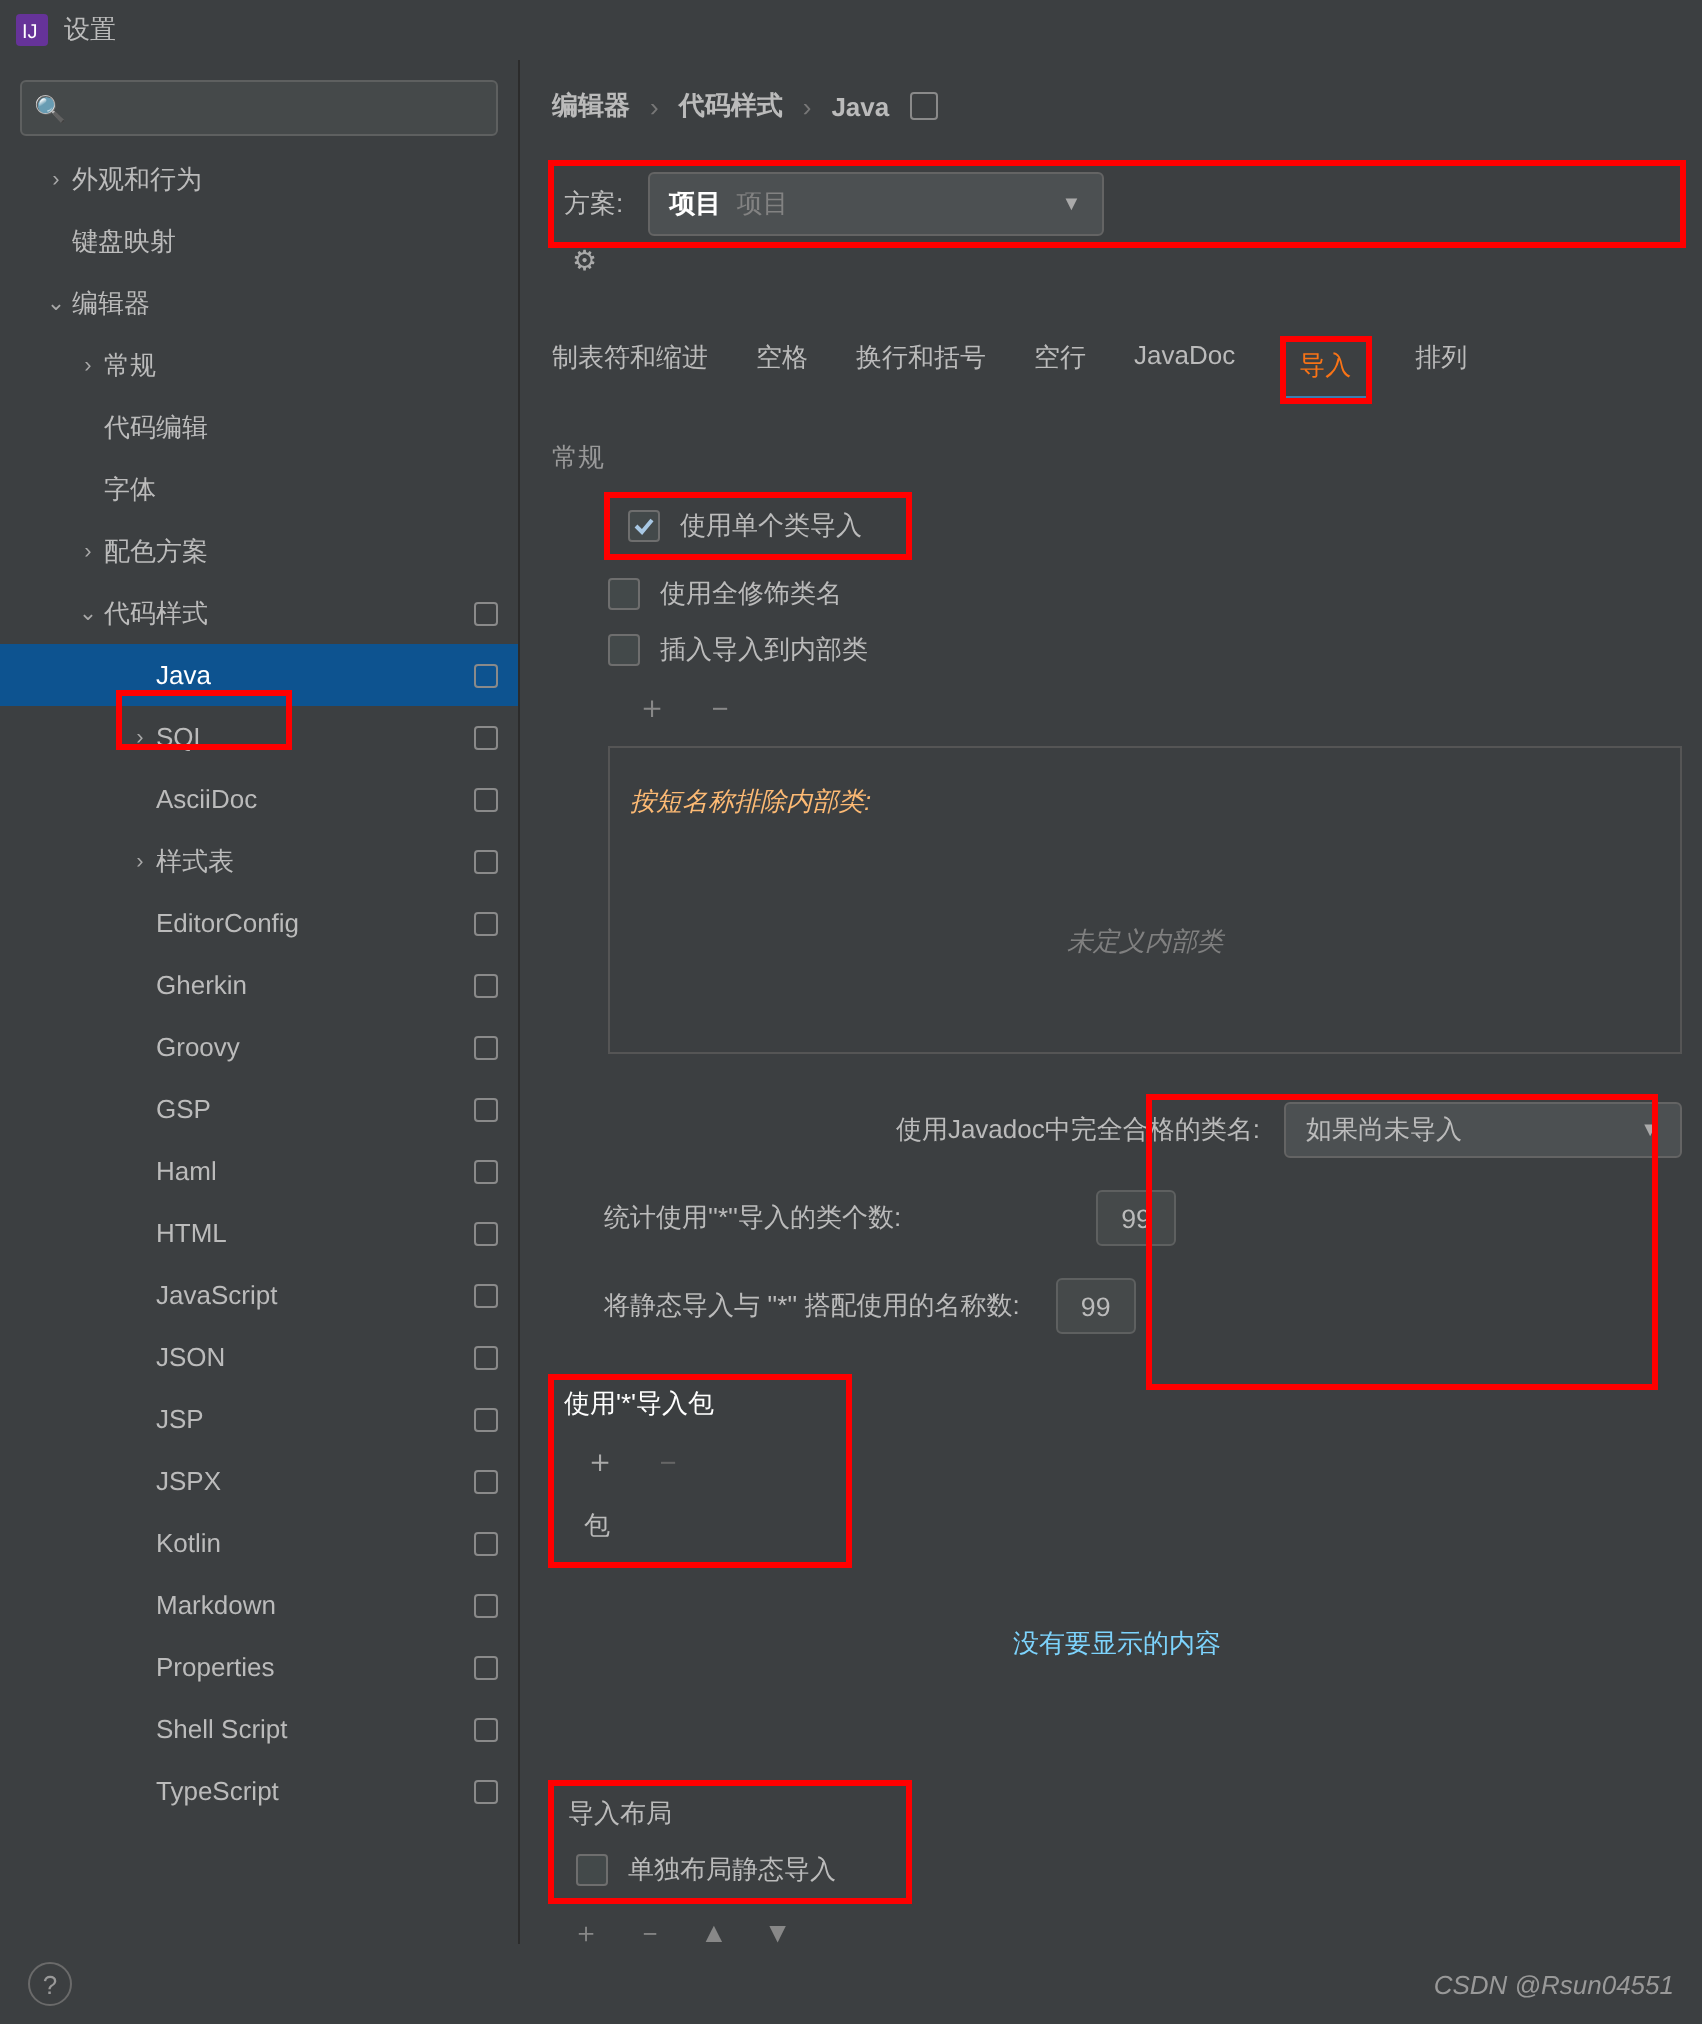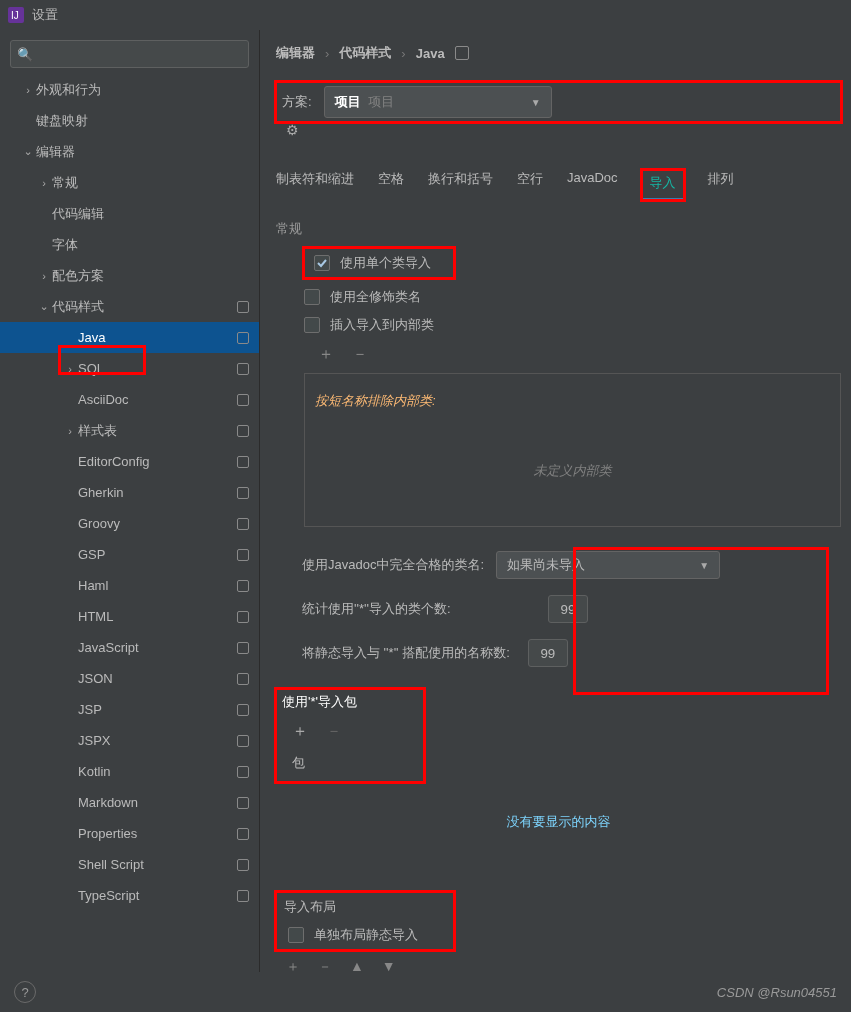--- a/index.html
+++ b/index.html
@@ -125,21 +125,21 @@
     .dropdown .dd-arrow { color:#aaa; font-size:10px;}
     .gear { color:#aaa; font-size:14px; }
     .tabs {
       margin-top: 32px;
       display: flex;
       gap: 24px;
       border-bottom: 0px solid transparent;
       padding-bottom: 6px;
     }
     .tab { color:#bbb; cursor:pointer; padding-bottom:6px;}
-    .tab.active { border-bottom: 2px solid #3a7db0; color:#14b8a6;}
+    .tab.active { border-bottom: 2px solid #3a7db0; color:#f97316;}
     .section-title { color:#999; margin-top:14px;}
     .chk-row {
       display:flex; align-items:center; gap:10px;
       margin: 10px 0 0 28px;
     }
     .chk {
       width:16px; height:16px; border:1px solid #6e6e6e; border-radius:2px;
       background:#43494a;
       display:flex;align-items:center;justify-content:center;
     }
@@ -161,24 +161,25 @@
       margin-top: 12px;
     }
     .exclude-body {
       height: 110px; display:flex; align-items:center; justify-content:center;
       color:#808080; font-style: italic;
     }
     .field-row {
       margin-top: 24px;
       display:flex; align-items:center; gap:12px;
       margin-left: 26px;
+      justify-content: flex-end;
     }
     .field-row .lbl {flex:0 0 auto;}
     .dd2 {
-      width: 224px; height: 28px; background:#4c5052; border:1px solid #646464;
+      width: 199px; height: 28px; background:#4c5052; border:1px solid #646464;
       border-radius:3px; display:flex; align-items:center; justify-content:space-between;
       padding:0 10px;
     }
     .dd2 .dd-arrow{color:#aaa;font-size:10px;}
     .num-input {
       width: 40px; height:28px; background:#45494a; border:1px solid #5e6060;
       border-radius:3px; color:#bbb; text-align:center;
     }
     .mini-row { margin-top:16px; margin-left:26px; display:flex; align-items:center; gap:18px;}
     .pkg-section { margin-top:22px;margin-left:0;}

